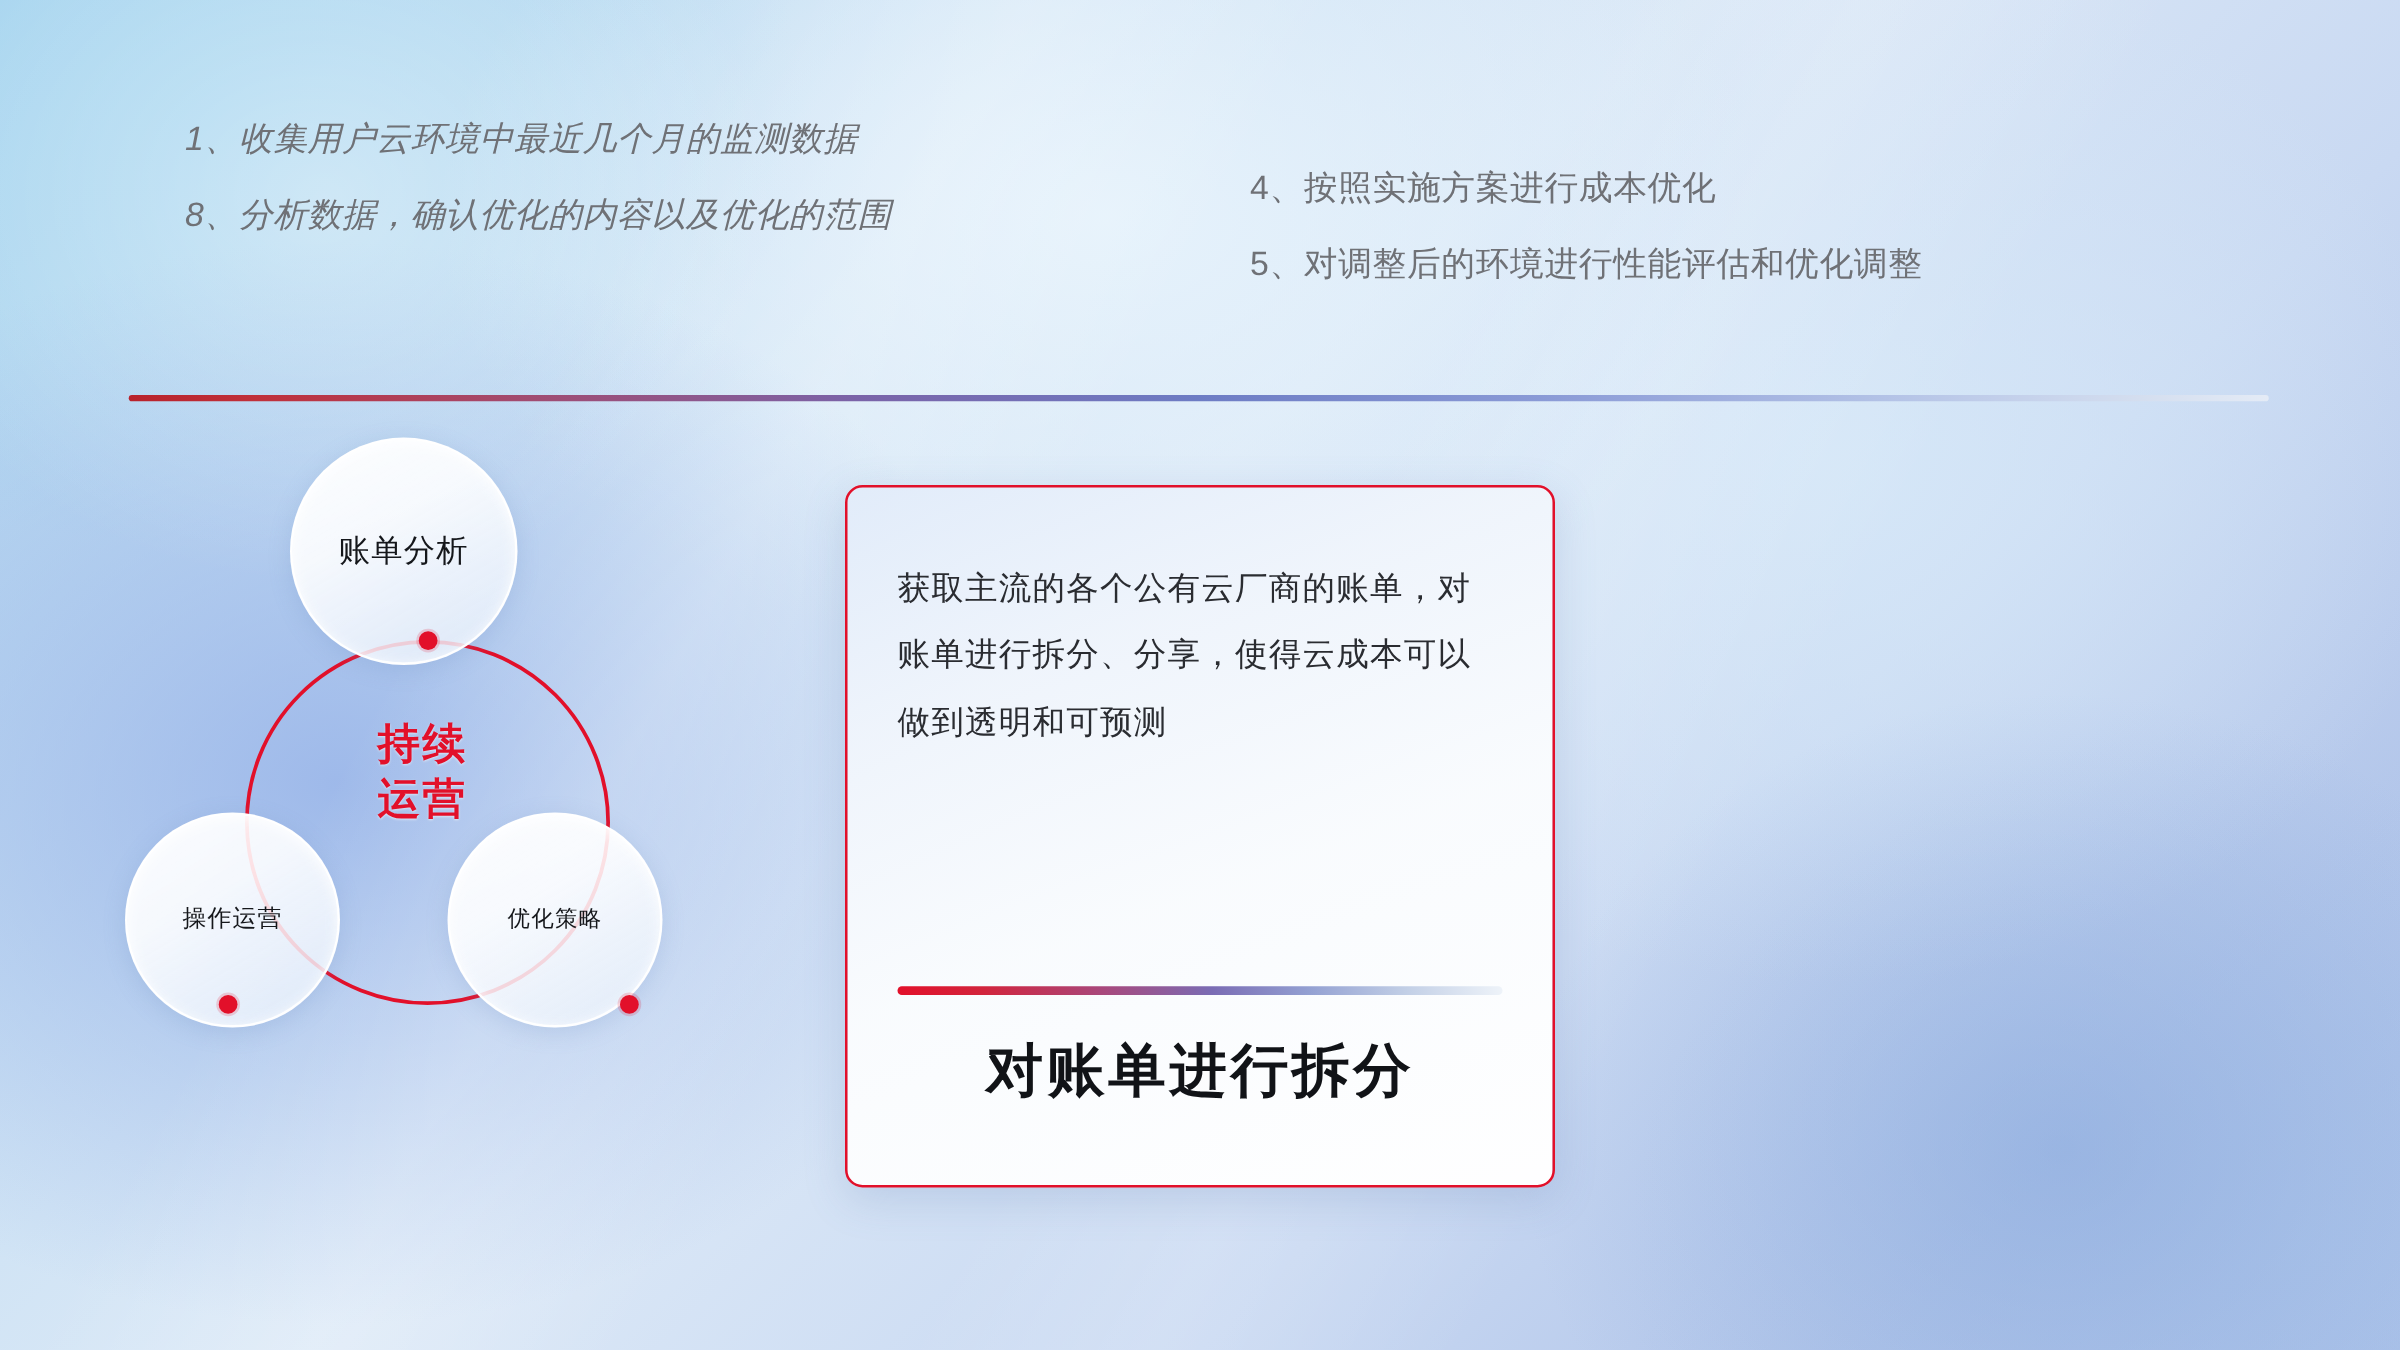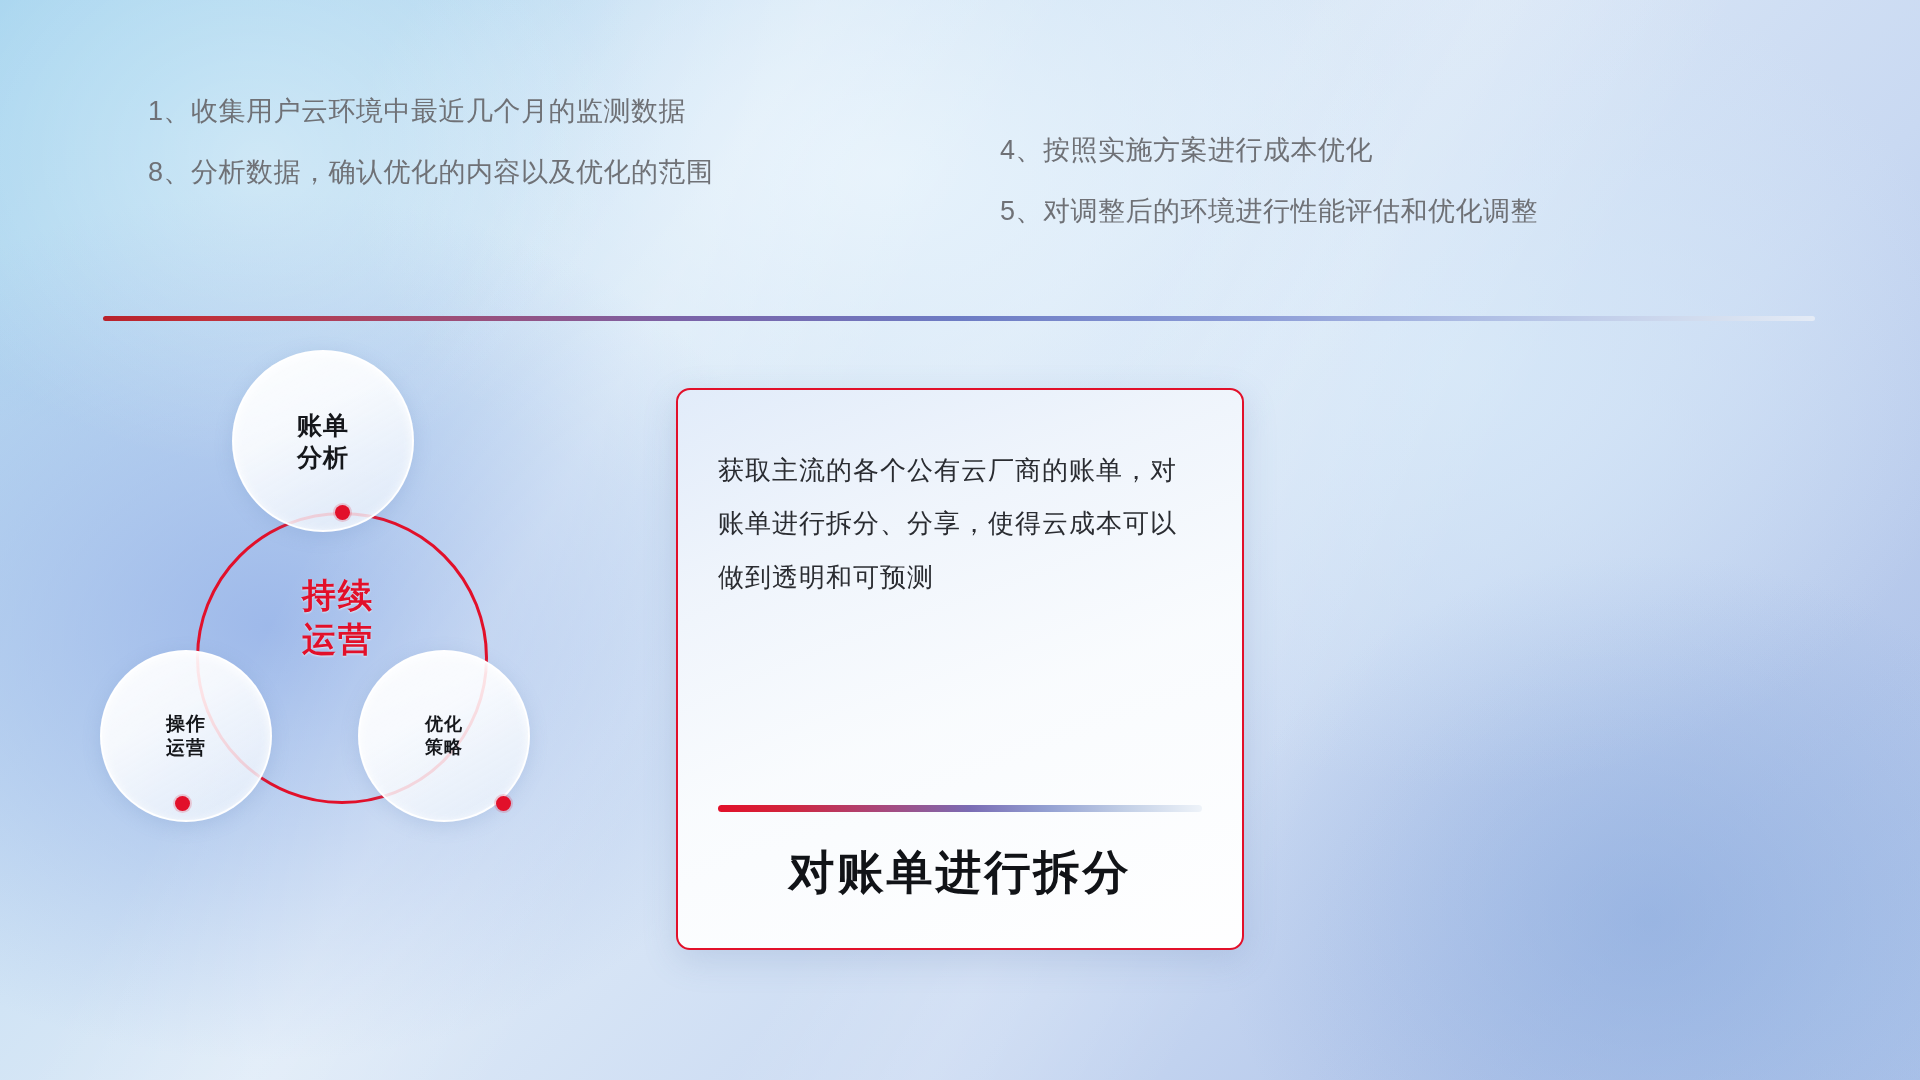--- a/index.html
+++ b/index.html
@@ -48,20 +48,21 @@
     background: radial-gradient(ellipse at center, rgba(120,156,214,0.42) 0%, rgba(120,156,214,0) 68%);
     pointer-events: none;
   }
 
   
   .steps-left {
     position: absolute;
     left: 148px;
     top: 98px;
     width: 660px;
+    font-style: italic;
   }
   .steps-right {
     position: absolute;
     left: 1000px;
     top: 137px;
     width: 720px;
   }
   .step-line {
     font-size: 27px;
     line-height: 1.0;
@@ -108,30 +109,29 @@
     height: 292px;
     border-radius: 50%;
     border: 3px solid #e2102a;
     box-sizing: border-box;
   }
   .bubble {
     position: absolute;
     border-radius: 50%;
     box-sizing: border-box;
     display: flex;
-    flex-direction: column;
     align-items: center;
     justify-content: center;
     text-align: center;
     background:
       linear-gradient(150deg, rgba(255,255,255,0.96) 0%, rgba(255,255,255,0.88) 38%, rgba(229,238,250,0.80) 100%);
     border: 2px solid rgba(255,255,255,0.95);
     box-shadow: 0 4px 18px rgba(110,140,190,0.22), inset 0 2px 10px rgba(255,255,255,0.85);
     color: #15171b;
-    font-weight: 700;
+    font-weight: 400;
     font-size: 25px;
     line-height: 1.28;
     letter-spacing: 1px;
   }
   .bubble-top    { left: 132px; top: 0px;   width: 182px; height: 182px; }
   .bubble-left   { left: 0px;   top: 300px; width: 172px; height: 172px; font-size: 19px; justify-content: center; }
   .bubble-right  { left: 258px; top: 300px; width: 172px; height: 172px; font-size: 18px; }
 
   .center-label {
     position: absolute;
@@ -166,21 +166,21 @@
     height: 562px;
     border-radius: 14px;
     box-sizing: border-box;
     border: 2px solid #e2102a;
     background: linear-gradient(160deg,
         rgba(226,236,250,0.92) 0%,
         rgba(240,245,252,0.95) 26%,
         rgba(250,252,254,0.97) 56%,
         rgba(255,255,255,0.99) 100%);
     box-shadow: 0 10px 34px rgba(90,120,175,0.20);
-    padding: 54px 40px 0 40px;
+    padding: 54px 40px 16px 40px;
     display: flex;
     flex-direction: column;
   }
   .card-1 { left: 676px; }
   .card-2 { left: 1278px; }
 
   .card-body {
     font-size: 26px;
     line-height: 2.05;
     color: #2a2c31;

